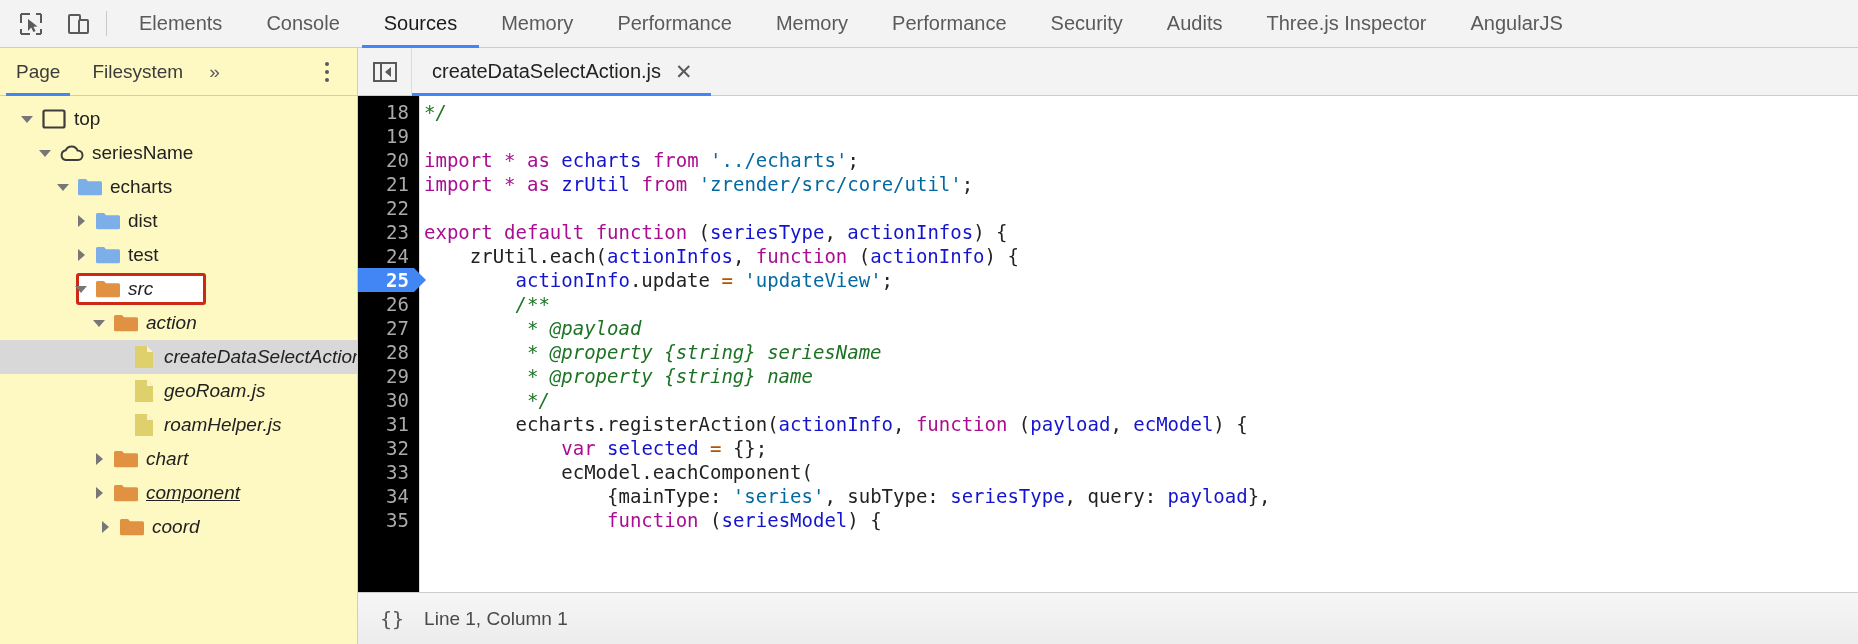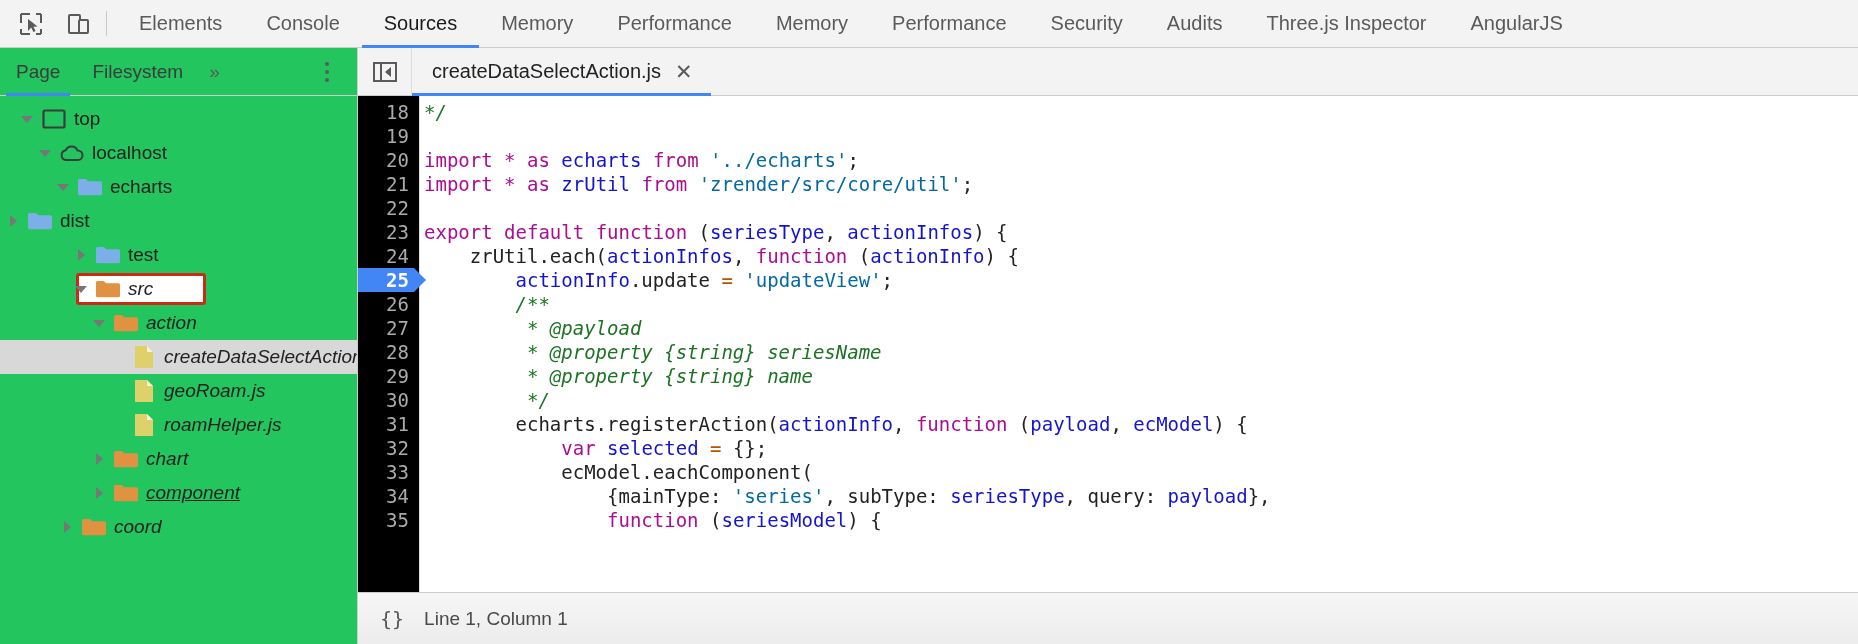--- a/index.html
+++ b/index.html
@@ -32,21 +32,21 @@
     content: ""; position: absolute; left: 0; right: 0; bottom: -1px;
     height: 3px; background: #4285f4;
   }
 
   
   .body { flex: 1; display: flex; min-height: 0; }
 
   
   .nav {
     width: 358px; min-width: 358px;
-    background: #22c55e;
+    background: #fef9c3;
     display: flex; flex-direction: column;
     border-right: 1px solid #cdcdcd;
   }
   .nav-tabs {
     height: 48px; min-height: 48px; display: flex; align-items: center;
     position: relative; border-bottom: 1px solid #cdcdcd;
   }
   .nav-tab {
     font-size: 19px; color: #3c3c3c; padding: 0 16px; height: 100%;
     display: flex; align-items: center; cursor: pointer; position: relative;
@@ -241,40 +241,40 @@
               <span class="tw">
                 <svg width="14" height="14" viewBox="0 0 14 14">
                   <path d="M1 4 L13 4 L7 11 Z" fill="#777"></path>
                 </svg>
               </span>
               <span class="ic">
                 <svg width="26" height="20" viewBox="0 0 26 20">
                   <path d="M6.5 17 A5 5 0 0 1 6.8 7.2 A6.5 6.5 0 0 1 18.6 7.6 A4.7 4.7 0 0 1 19 17 Z" stroke="#3c3c3c" stroke-width="2" fill="none" stroke-linejoin="round"></path>
                 </svg>
               </span>
-              <span class="lbl">localhost</span>
+              <span class="lbl">seriesName</span>
             </div>
           </div>
           <div class="row">
             <div class="cell" style="padding-left: 50px;">
               <span class="tw">
                 <svg width="14" height="14" viewBox="0 0 14 14">
                   <path d="M1 4 L13 4 L7 11 Z" fill="#777"></path>
                 </svg>
               </span>
               <span class="ic">
                 <svg width="26" height="20" viewBox="0 0 26 20">
                   <path d="M1 3.5 a1.5 1.5 0 0 1 1.5-1.5 h6.5 l2 2.2 h12.5 a1.5 1.5 0 0 1 1.5 1.5 v11 a1.5 1.5 0 0 1 -1.5 1.5 h-21 a1.5 1.5 0 0 1 -1.5 -1.5 Z" fill="#7caee8"></path>
                 </svg>
               </span>
               <span class="lbl">echarts</span>
             </div>
           </div>
           <div class="row">
-            <div class="cell" style="">
+            <div class="cell" style="padding-left: 68px;">
               <span class="tw">
                 <svg width="14" height="14" viewBox="0 0 14 14">
                   <path d="M4 1 L11 7 L4 13 Z" fill="#777"></path>
                 </svg>
               </span>
               <span class="ic">
                 <svg width="26" height="20" viewBox="0 0 26 20">
                   <path d="M1 3.5 a1.5 1.5 0 0 1 1.5-1.5 h6.5 l2 2.2 h12.5 a1.5 1.5 0 0 1 1.5 1.5 v11 a1.5 1.5 0 0 1 -1.5 1.5 h-21 a1.5 1.5 0 0 1 -1.5 -1.5 Z" fill="#7caee8"></path>
                 </svg>
               </span>
@@ -387,21 +387,21 @@
               </span>
               <span class="ic">
                 <svg width="26" height="20" viewBox="0 0 26 20">
                   <path d="M1 3.5 a1.5 1.5 0 0 1 1.5-1.5 h6.5 l2 2.2 h12.5 a1.5 1.5 0 0 1 1.5 1.5 v11 a1.5 1.5 0 0 1 -1.5 1.5 h-21 a1.5 1.5 0 0 1 -1.5 -1.5 Z" fill="#e09242"></path>
                 </svg>
               </span>
               <span class="lbl italic">component</span>
             </div>
           </div>
           <div class="row">
-            <div class="cell" style="padding-left: 54px;">
+            <div class="cell" style="padding-left: 92px;">
               <span class="tw">
                 <svg width="14" height="14" viewBox="0 0 14 14">
                   <path d="M4 1 L11 7 L4 13 Z" fill="#777"></path>
                 </svg>
               </span>
               <span class="ic">
                 <svg width="26" height="20" viewBox="0 0 26 20">
                   <path d="M1 3.5 a1.5 1.5 0 0 1 1.5-1.5 h6.5 l2 2.2 h12.5 a1.5 1.5 0 0 1 1.5 1.5 v11 a1.5 1.5 0 0 1 -1.5 1.5 h-21 a1.5 1.5 0 0 1 -1.5 -1.5 Z" fill="#e09242"></path>
                 </svg>
               </span>

